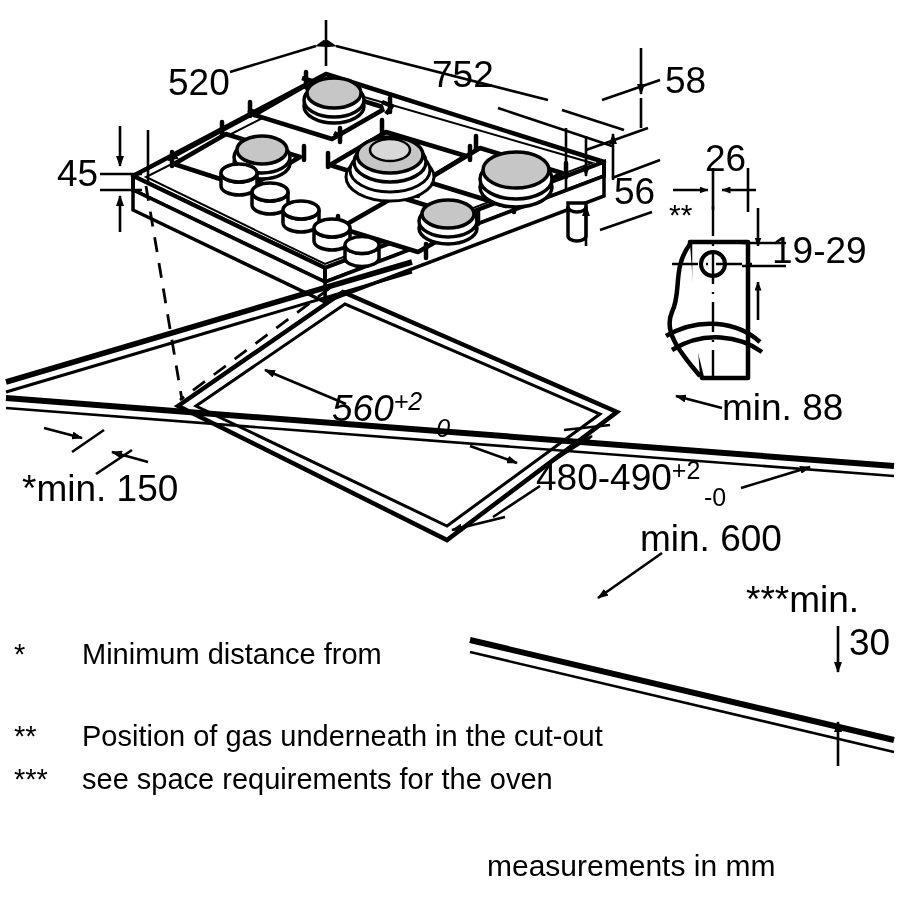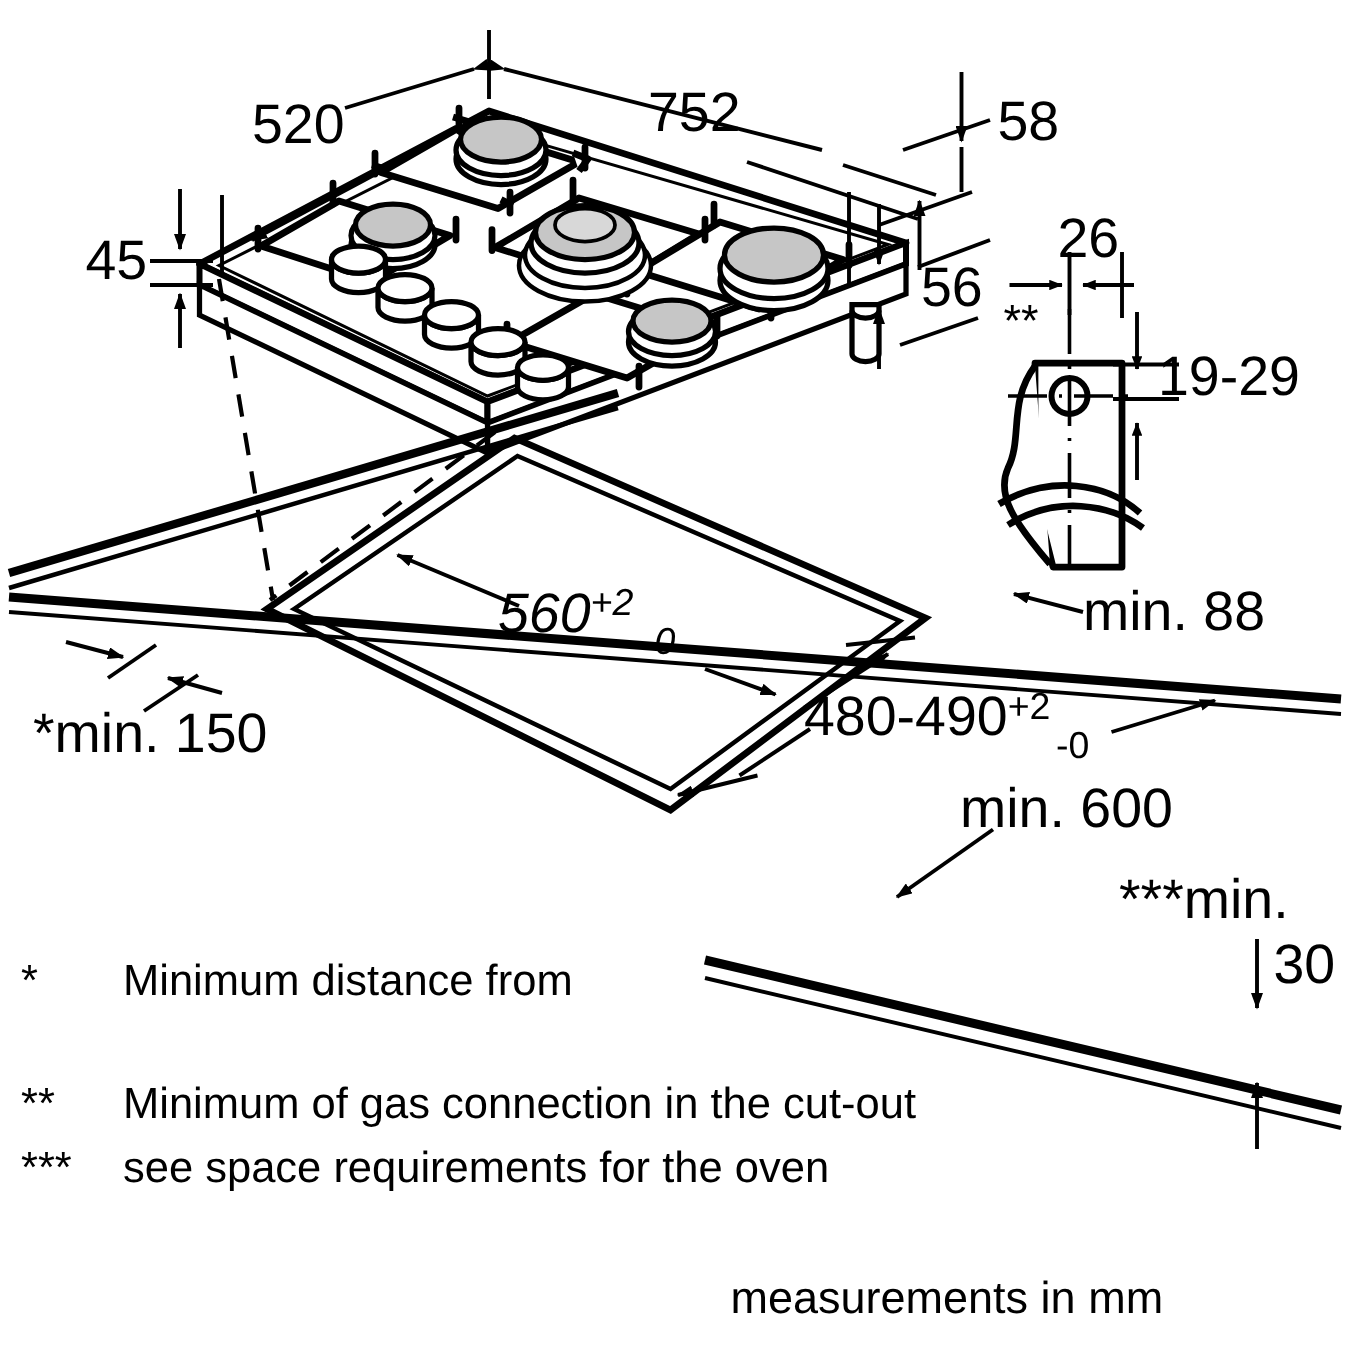--- a/index.html
+++ b/index.html
@@ -294,21 +294,21 @@
   <div class="lbl dim" style="left:746px;top:581px;">***min.</div>
   <div class="lbl dim" style="left:810px;top:624px;margin-left:39px;">30</div>
 
   <div class="note" style="left:14px;top:636px;">
     <span class="mk star">*</span>
     <span class="tx" style="margin-left:68px;">Minimum distance from</span>
   </div>
 
   <div class="note" style="left:14px;top:718px;">
     <span class="mk star">**</span>
-    <span class="tx" style="margin-left:68px;">Minimum of gas connection in the cut-out</span>
+    <span class="tx" style="margin-left:68px;">Position of gas underneath in the cut-out</span>
   </div>
 
   <div class="note" style="left:14px;top:761px;">
     <span class="mk star">***</span>
     <span class="tx" style="margin-left:68px;">see space requirements for the oven</span>
   </div>
 
   <div class="mm" style="left:487px;top:849px;">measurements in mm</div>
 
 </div>

